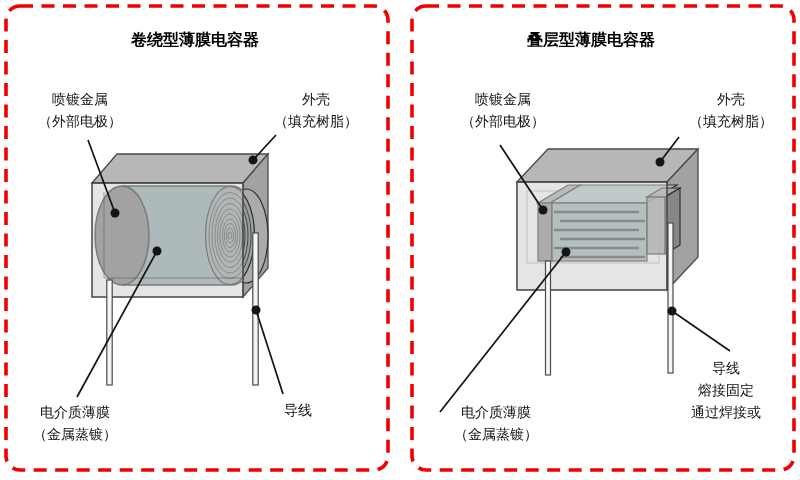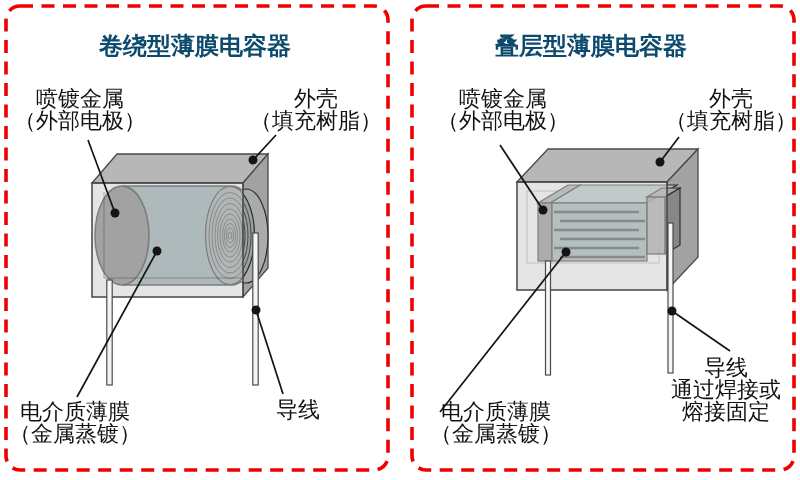--- a/index.html
+++ b/index.html
@@ -6,25 +6,25 @@
   body {
     width:800px; height:480px; position:relative; overflow:hidden;
     background:#ffffff;
     font-family:"Liberation Sans","DejaVu Sans",sans-serif;
     color:#111111;
   }
   .panel { position:absolute; top:0; width:400px; height:480px; }
   .panel svg { position:absolute; left:0; top:0; }
   .title {
     position:absolute; top:30px; transform:translateX(-50%);
-    font-size:24px; font-weight:bold; white-space:nowrap; color:#0c4a6e;
+    font-size:16px; font-weight:bold; white-space:nowrap; color:#000000;
   }
   .lbl {
     position:absolute; transform:translateX(-50%); text-align:center;
-    font-size:22px; line-height:22px; white-space:nowrap; color:#111;
+    font-size:14px; line-height:22px; white-space:nowrap; color:#111;
   }
 </style>
 </head>
 <body>
 
 <div class="panel" style="left:0;">
   <svg width="400" height="480" viewBox="0 0 400 480">
 
     <rect x="6" y="6" width="382" height="464" rx="14" fill="none" stroke="#ee0000" stroke-width="3.6" stroke-dasharray="13 8.5"></rect>
 
@@ -136,16 +136,16 @@
   <div class="lbl" style="left:331px; top:88px;">
     <div>外壳</div>
     <div>（填充树脂）</div>
   </div>
   <div class="lbl" style="left:96px; top:401px;">
     <div>电介质薄膜</div>
     <div>（金属蒸镀）</div>
   </div>
   <div class="lbl" style="left:326px; top:357px;">
     <div>导线</div>
+    <div>熔接固定</div>
     <div>通过焊接或</div>
-    <div>熔接固定</div>
   </div>
 </div>
 
 </body></html>

